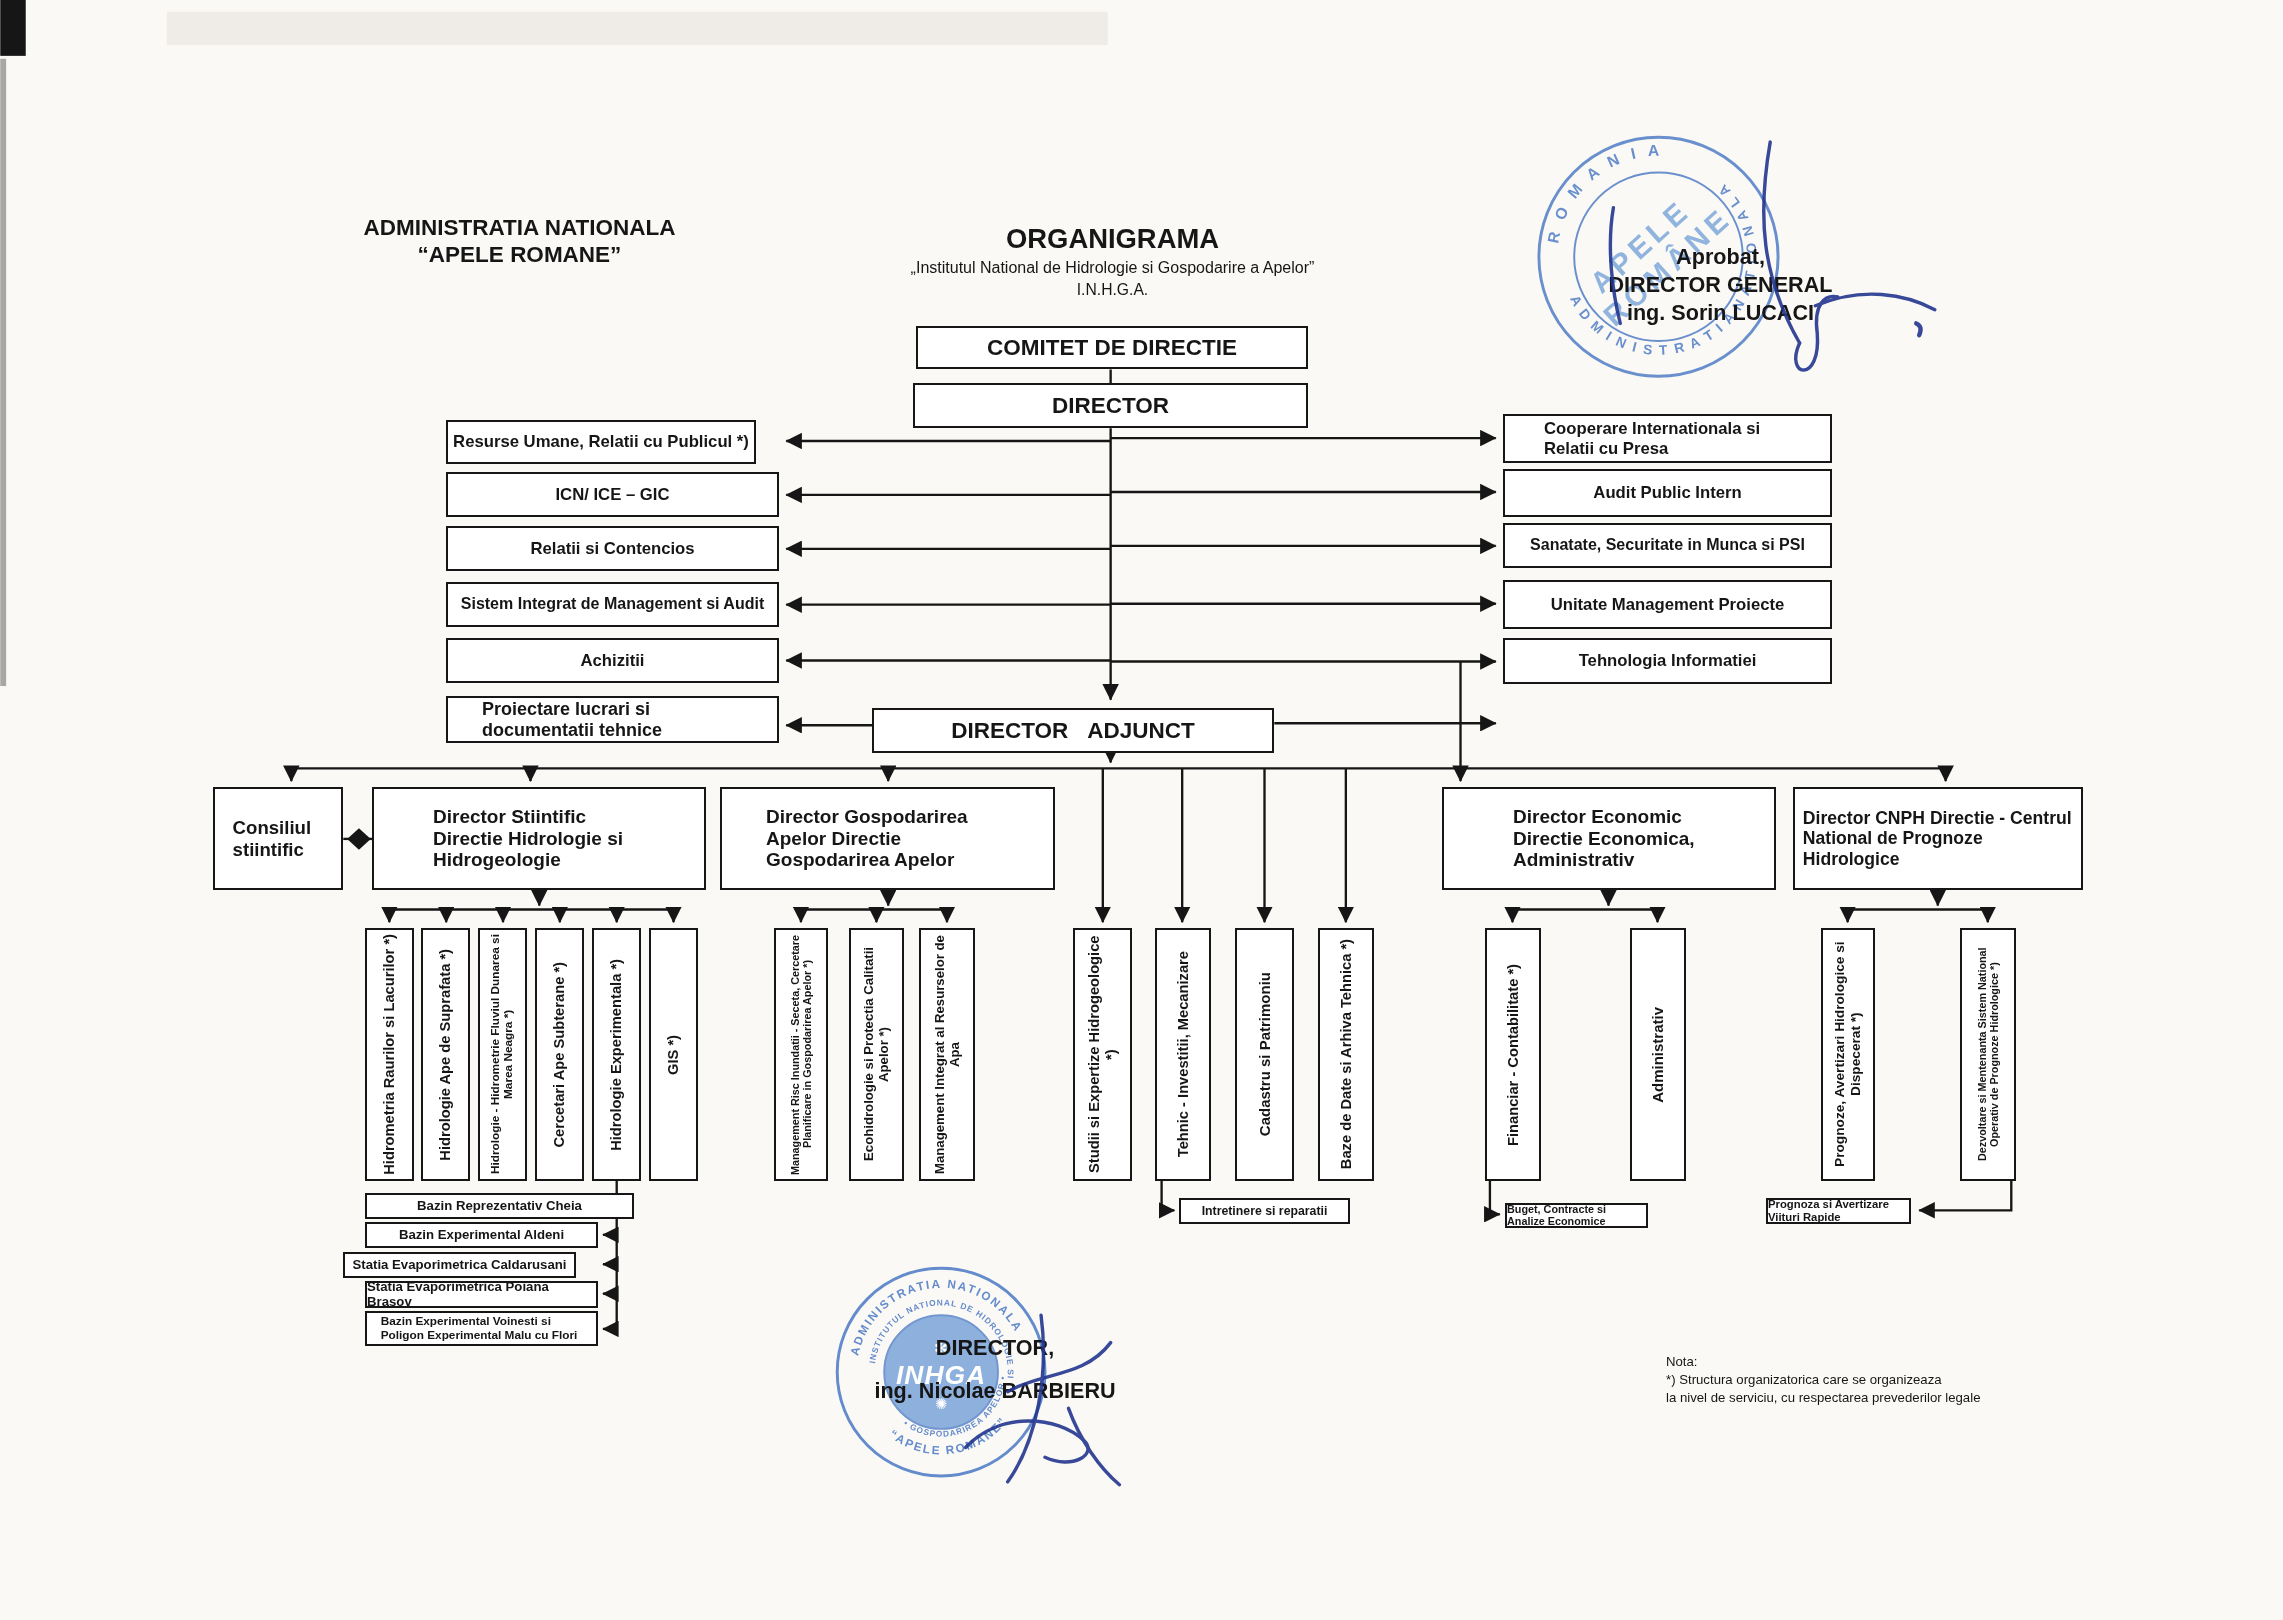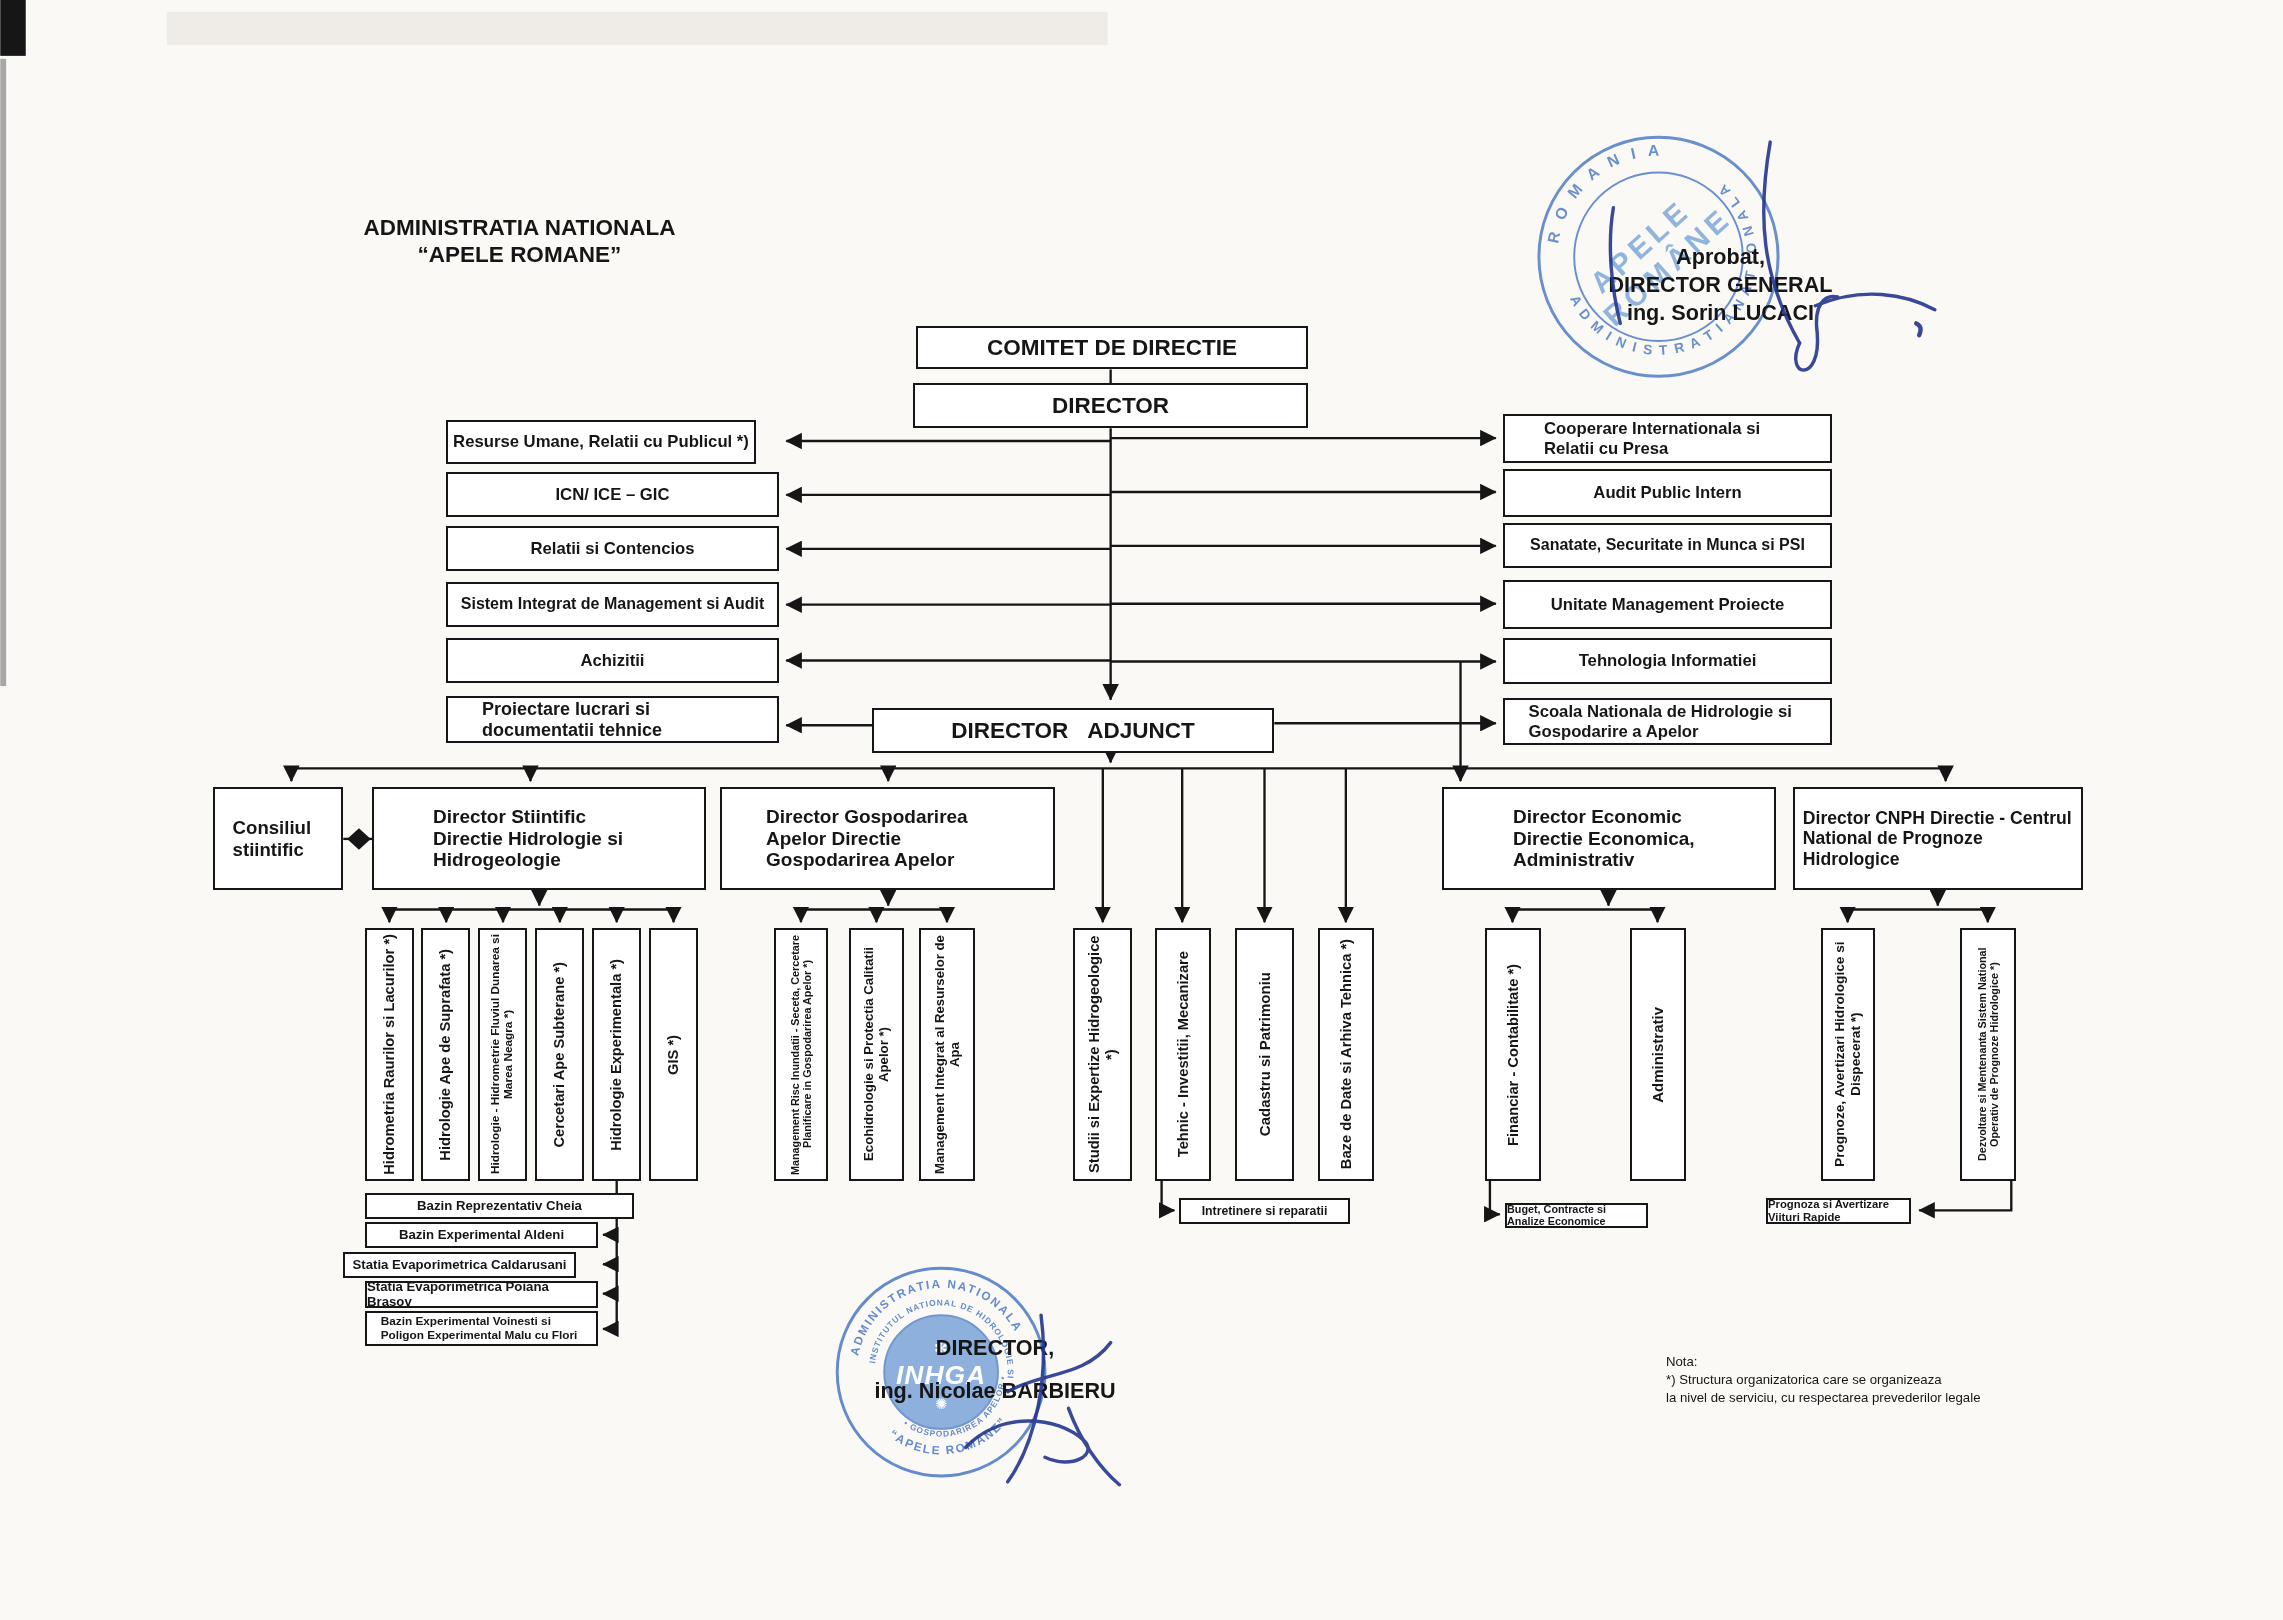--- a/index.html
+++ b/index.html
@@ -147,20 +147,25 @@
       <text x="960" y="1382" text-anchor="middle" font-size="17" fill="#ffffff">✻</text>
       <text x="960" y="1412" text-anchor="middle" font-size="27" font-weight="bold" font-style="italic" fill="#ffffff" letter-spacing="1">INHGA</text>
       <text x="960" y="1438" text-anchor="middle" font-size="15" fill="#ffffff">✺</text>
     </g>
   </svg>
 
   <div class="abs txt" style="left:294px;top:214px;width:451px;font-size:22.5px;">
     <div>ADMINISTRATIA NATIONALA</div>
     <div>“APELE ROMANE”</div>
   </div>
+  <div class="abs txt" style="left:833px;top:222px;width:559px;">
+    <div style="font-size:27.4px;">ORGANIGRAMA</div>
+    <div class="plain" style="font-size:16px;margin-top:2.9px;">„Institutul National de Hidrologie si Gospodarire a Apelor”</div>
+    <div class="plain" style="font-size:15.7px;margin-top:2px;">I.N.H.G.A.</div>
+  </div>
   <div class="abs txt" style="left:1566px;top:243px;width:309px;font-size:21.6px;line-height:1.3;">
     <div>Aprobat,</div>
     <div>DIRECTOR GENERAL</div>
     <div>ing. Sorin LUCACI</div>
   </div>
 
   <div class="abs b b3" style="left:916px;top:326px;width:392px;height:43px;font-size:22.5px;">COMITET DE DIRECTIE</div>
   <div class="abs b b3" style="left:913px;top:383px;width:395px;height:45px;font-size:22.5px;">DIRECTOR</div>
   <div class="abs b b3 ws" style="left:872px;top:708px;width:402px;height:45px;font-size:22.5px;">DIRECTOR ADJUNCT</div>
 
@@ -169,21 +174,20 @@
   <div class="abs b" style="left:446px;top:526px;width:333px;height:45px;font-size:16.7px;">Relatii si Contencios</div>
   <div class="abs b" style="left:446px;top:582px;width:333px;height:45px;font-size:16px;">Sistem Integrat de Management si Audit</div>
   <div class="abs b" style="left:446px;top:638px;width:333px;height:45px;font-size:16.7px;">Achizitii</div>
   <div class="abs b" style="left:446px;top:696px;width:333px;height:47px;font-size:18px;padding:0 34px;">Proiectare lucrari si documentatii tehnice</div>
 
   <div class="abs b" style="left:1503px;top:414px;width:329px;height:49px;font-size:16.7px;padding:0 39px;">Cooperare Internationala si Relatii cu Presa</div>
   <div class="abs b" style="left:1503px;top:469px;width:329px;height:48px;font-size:16.7px;">Audit Public Intern</div>
   <div class="abs b" style="left:1503px;top:523px;width:329px;height:45px;font-size:16px;">Sanatate, Securitate in Munca si PSI</div>
   <div class="abs b" style="left:1503px;top:580px;width:329px;height:49px;font-size:16.7px;">Unitate Management Proiecte</div>
   <div class="abs b" style="left:1503px;top:638px;width:329px;height:46px;font-size:16.7px;">Tehnologia Informatiei</div>
-  <div class="abs b" style="left:1503px;top:698px;width:329px;height:47px;font-size:16.7px;padding:0 23.5px;">Scoala Nationala de Hidrologie si Gospodarire a Apelor</div>
 
   <div class="abs b b3" style="left:213px;top:787px;width:130px;height:103px;font-size:18.6px;padding:0 17.6px;">Consiliul stiintific</div>
   <div class="abs b b3" style="left:372px;top:787px;width:334px;height:103px;font-size:19px;padding:0 59px;">Director Stiintific Directie Hidrologie si Hidrogeologie</div>
   <div class="abs b b3" style="left:720px;top:787px;width:335px;height:103px;font-size:19px;padding:0 44px;">Director Gospodarirea Apelor Directie Gospodarirea Apelor</div>
   <div class="abs b b3" style="left:1442px;top:787px;width:334px;height:103px;font-size:19px;padding:0 69px;">Director Economic Directie Economica, Administrativ</div>
   <div class="abs b b3" style="left:1793px;top:787px;width:290px;height:103px;font-size:17.6px;padding:0 7.8px;">Director CNPH Directie - Centrul National de Prognoze Hidrologice</div>
 
   <div class="abs vbox" style="left:365px;top:928px;width:49px;height:253px;font-size:14.7px;">
       <span>Hidrometria Raurilor si Lacurilor  *)</span>
     </div>

